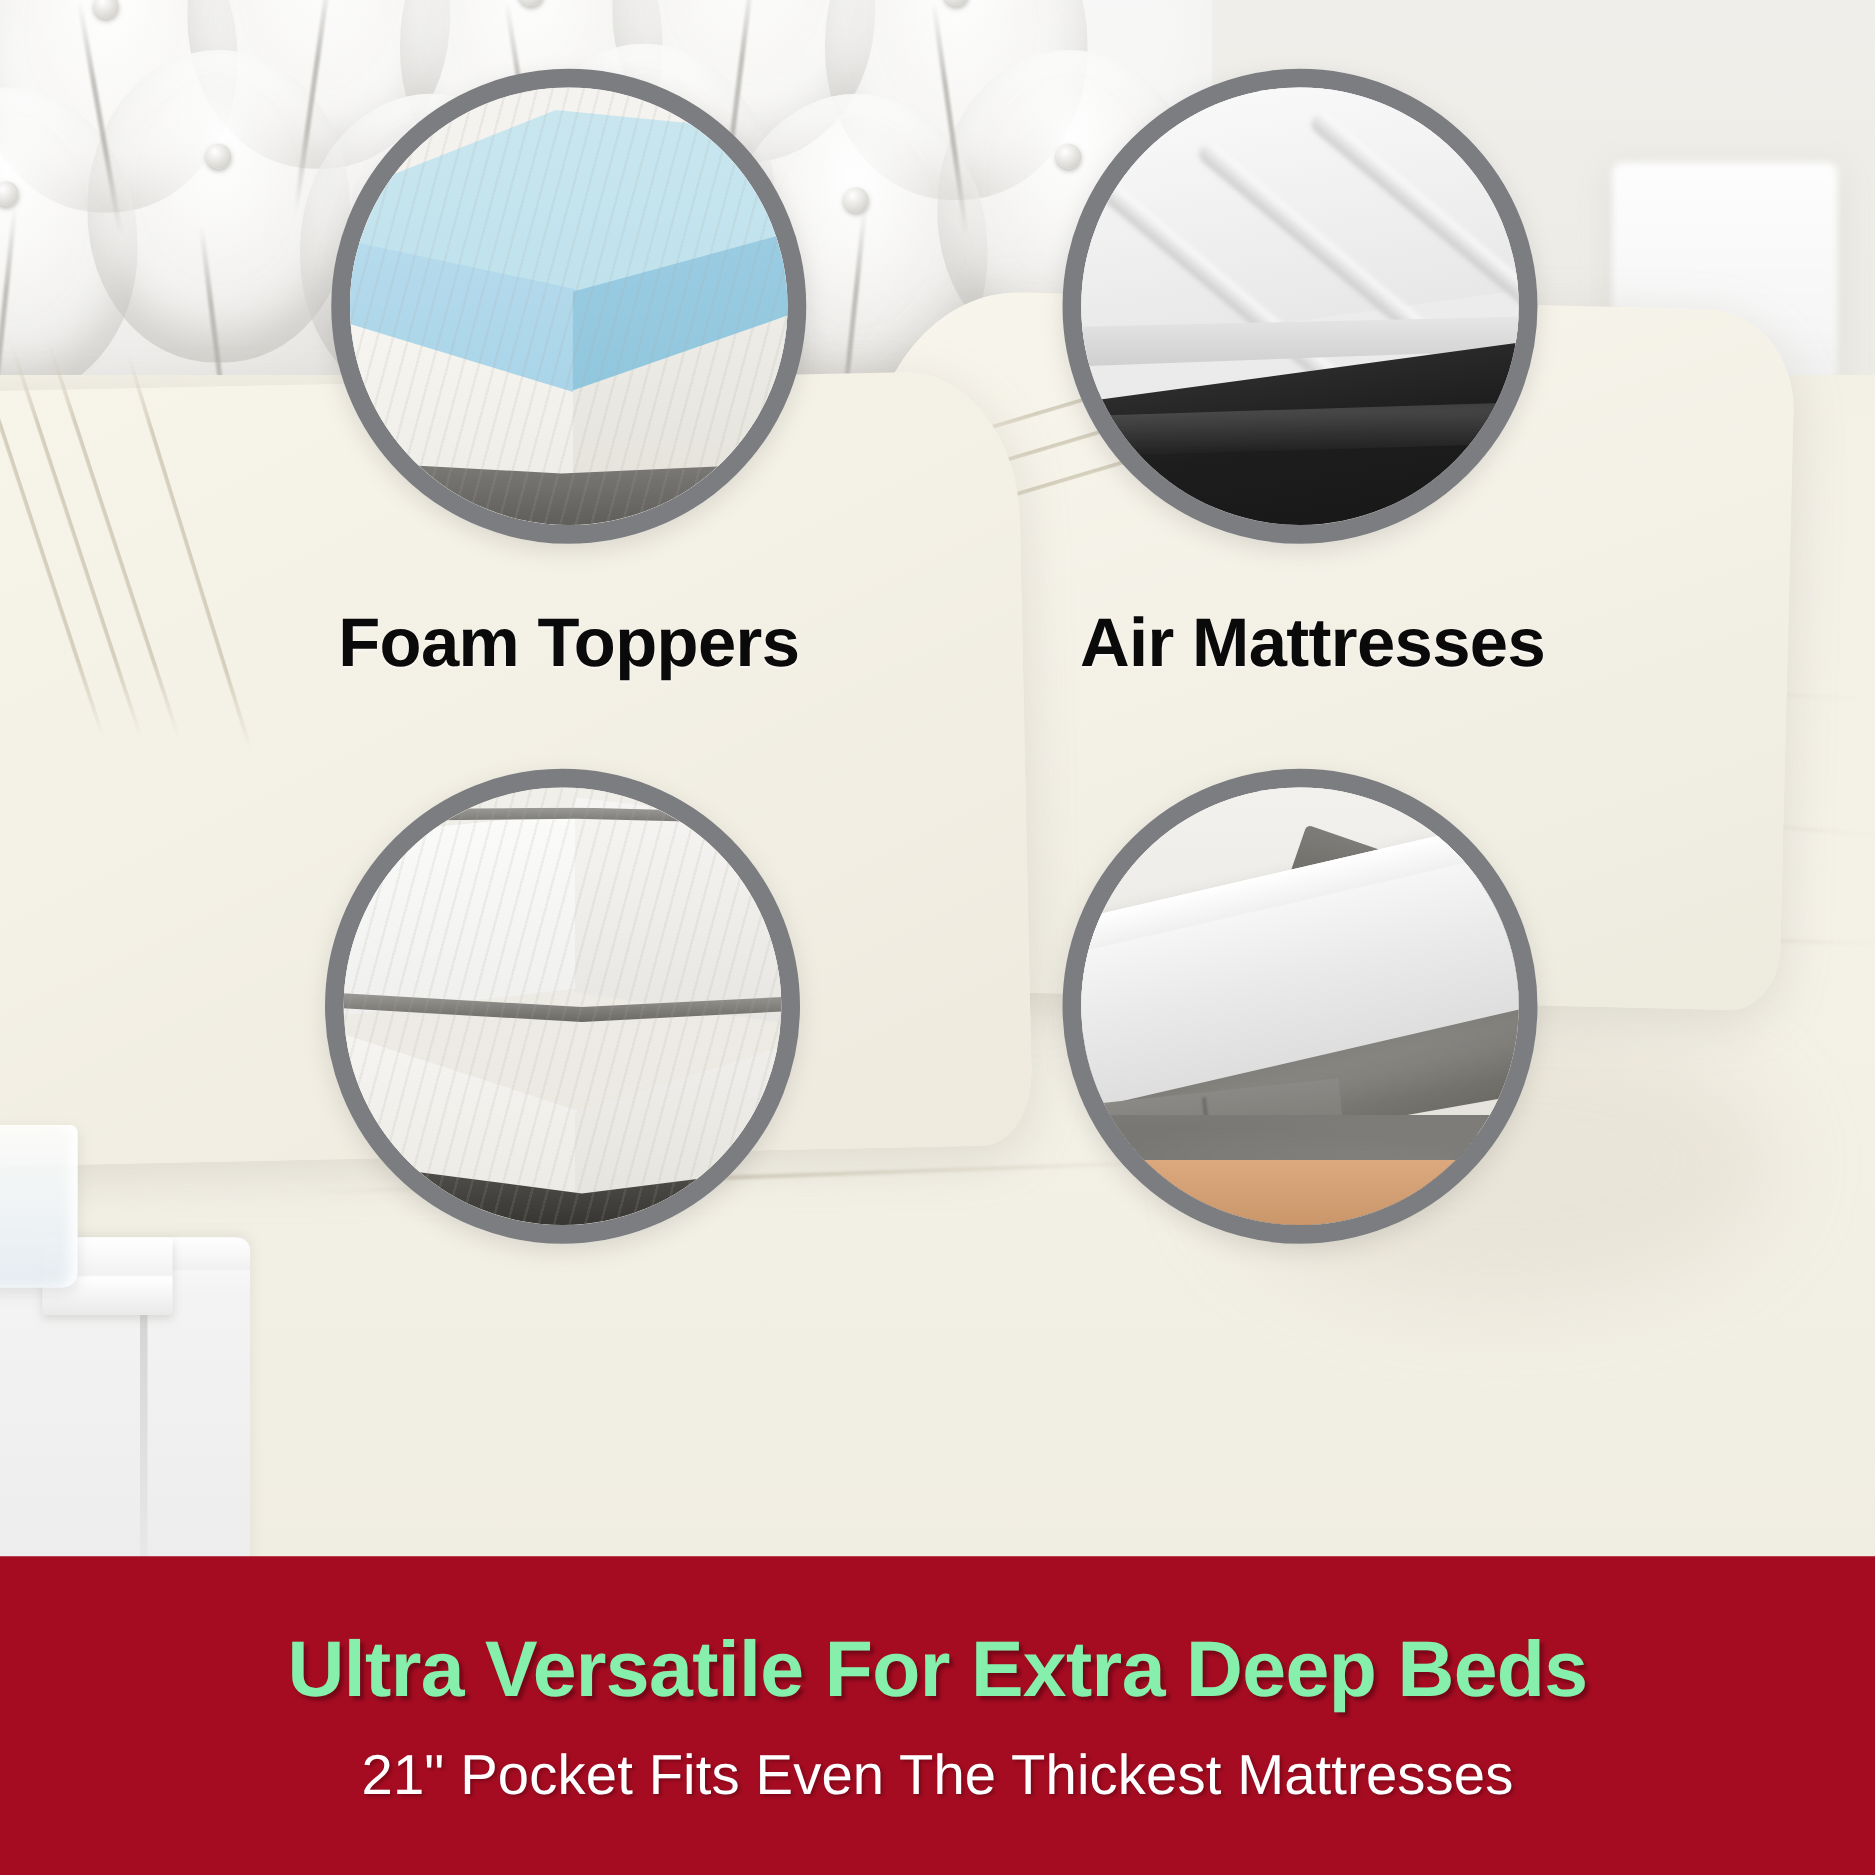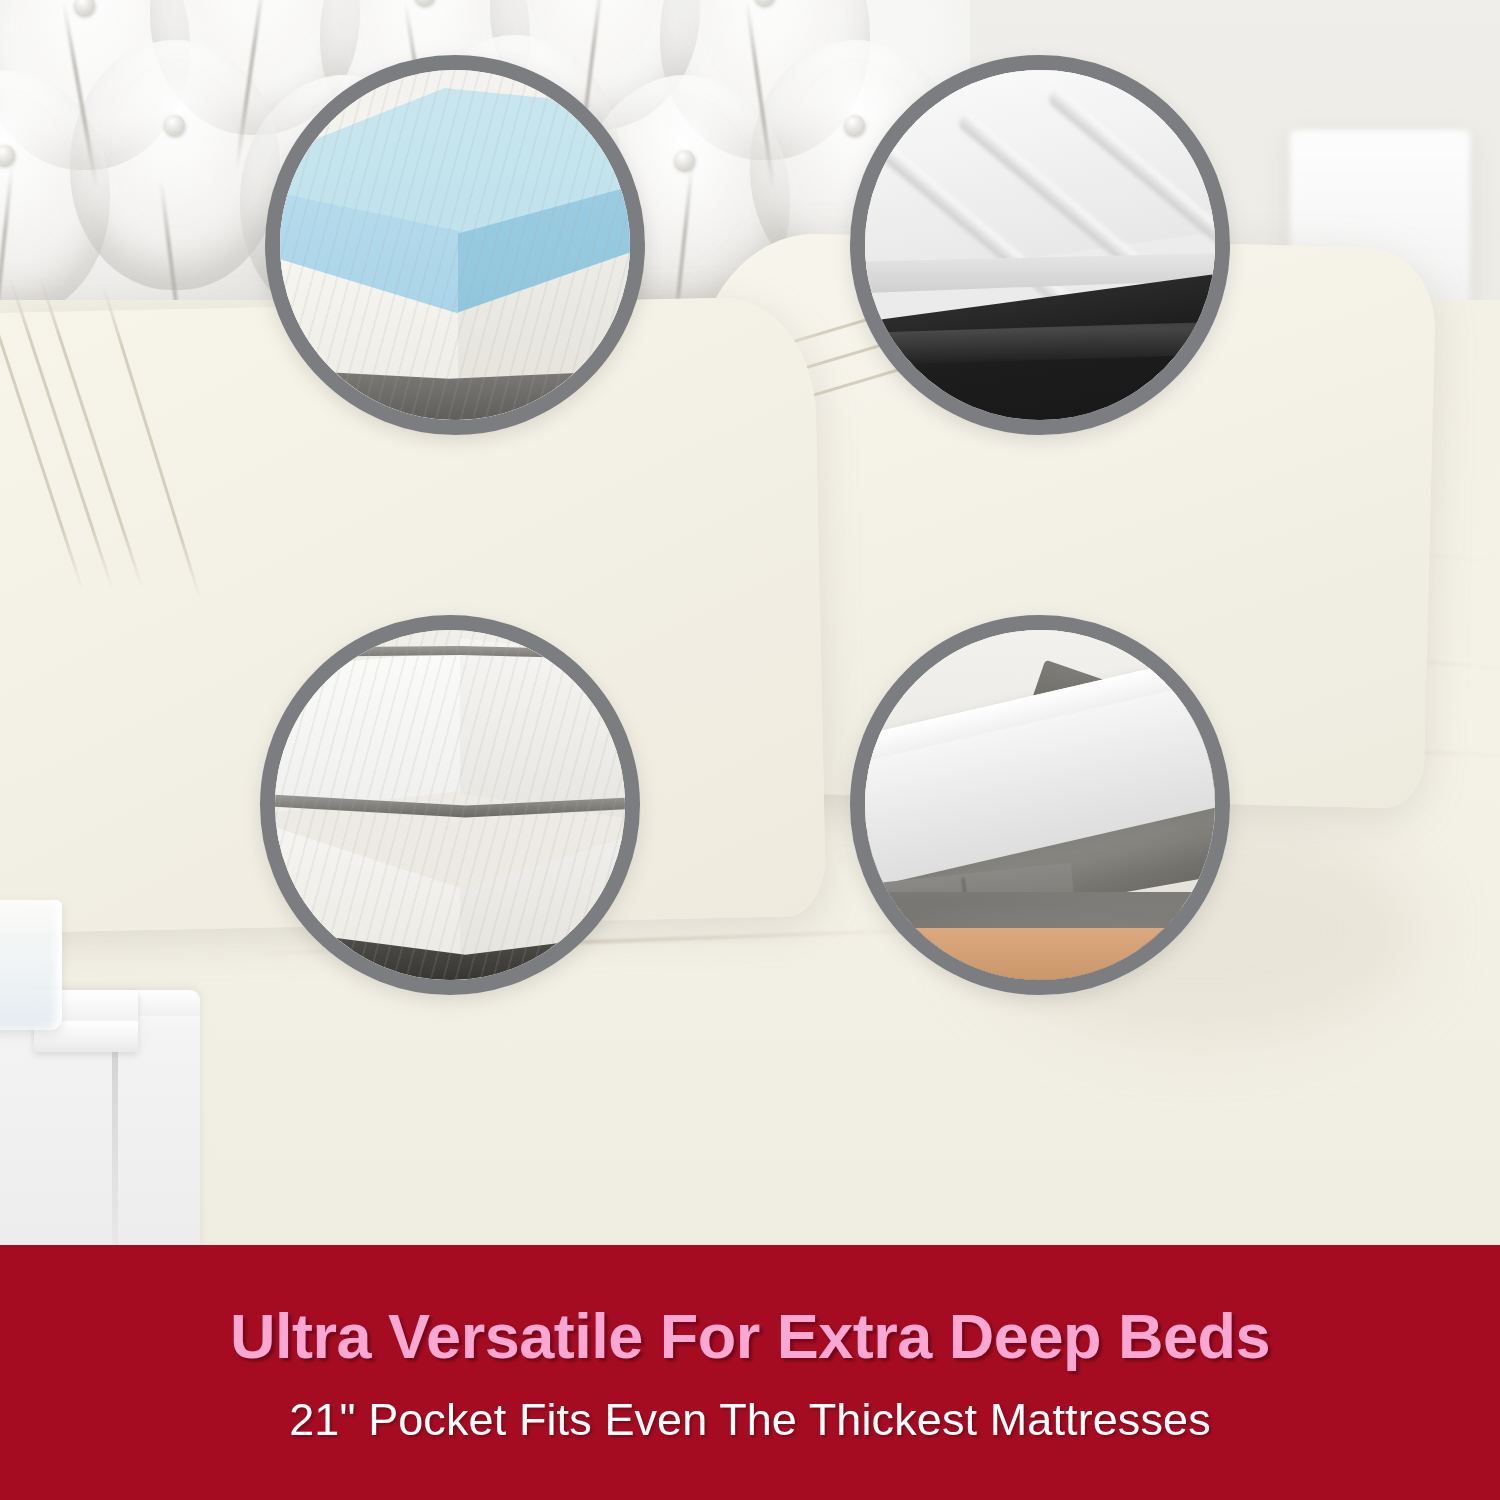--- a/index.html
+++ b/index.html
@@ -401,21 +401,21 @@
     left: 0; right: 0; bottom: 0;
     height: 255px;
     background: #a50c22;
     display: flex;
     flex-direction: column;
     align-items: center;
     justify-content: center;
     gap: 22px;
   }
   .banner-title {
-    color: #f9a8d4;
+    color: #86efac;
     font-weight: 700;
     font-size: 63px;
     letter-spacing: -.5px;
     text-shadow: 3px 3px 3px rgba(60,0,10,.45);
     white-space: nowrap;
   }
   .banner-sub {
     color: #ffffff;
     font-weight: 400;
     font-size: 45px;
@@ -539,21 +539,23 @@
       </div>
       <div class="adj-slot"></div>
       <div class="adj-mech"></div>
       <div class="adj-lower">
           <div class="suede"></div>
         </div>
       <div class="adj-floor"></div>
     </div>
   </div>
 
-
+  <div class="caption" style="left:165px; top:485px; width:580px;">Foam Toppers</div>
+
+  <div class="caption" style="left:760px; top:485px; width:580px;">Air Mattresses</div>
 
 
 
   <div class="banner">
     <div class="banner-title">Ultra Versatile For Extra Deep Beds</div>
     <div class="banner-sub">21" Pocket Fits Even The Thickest Mattresses</div>
   </div>
 
 </div>
 

